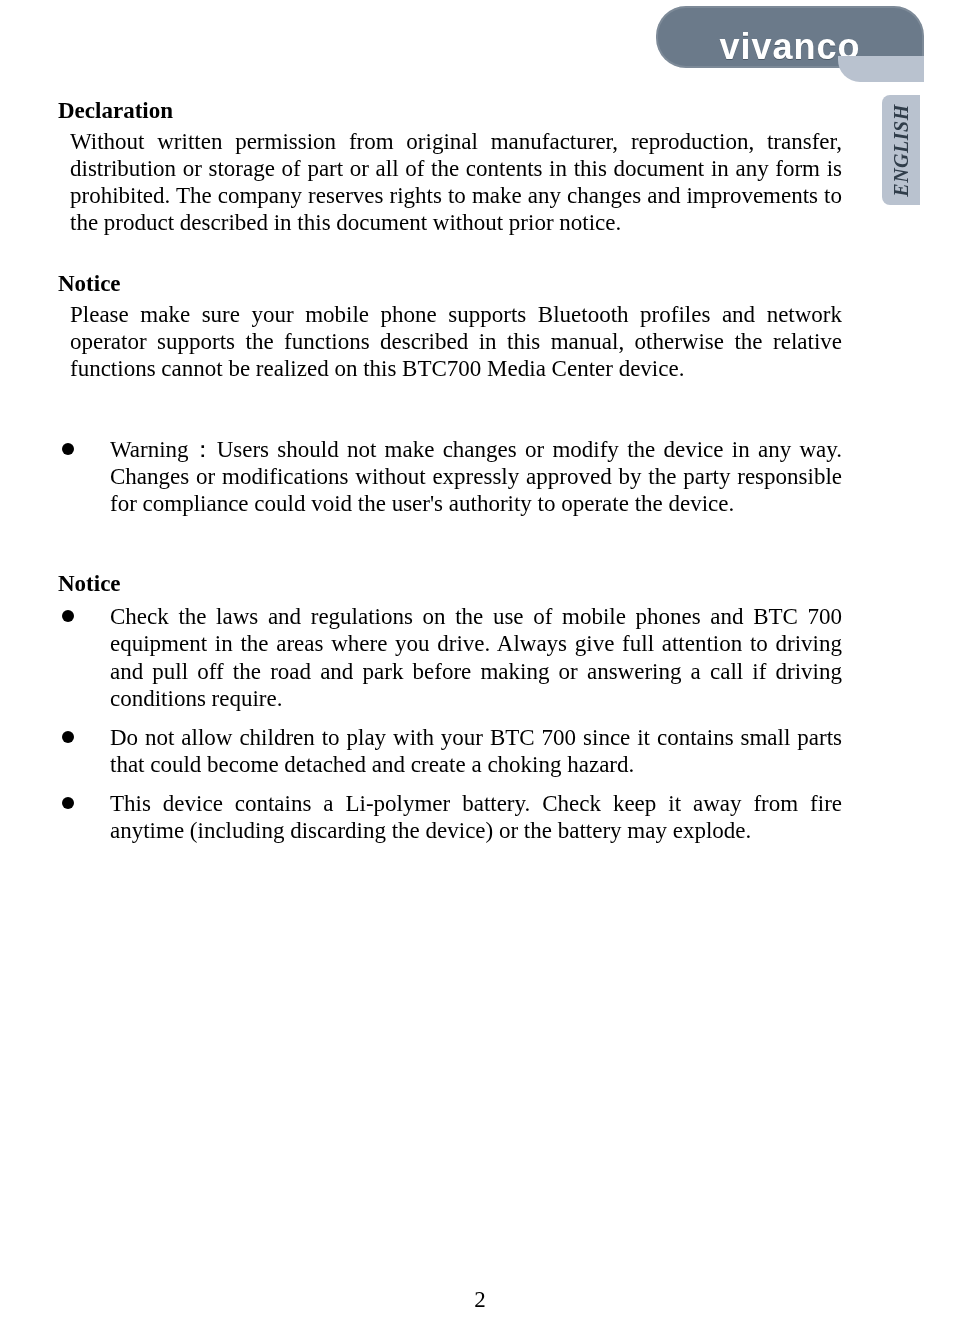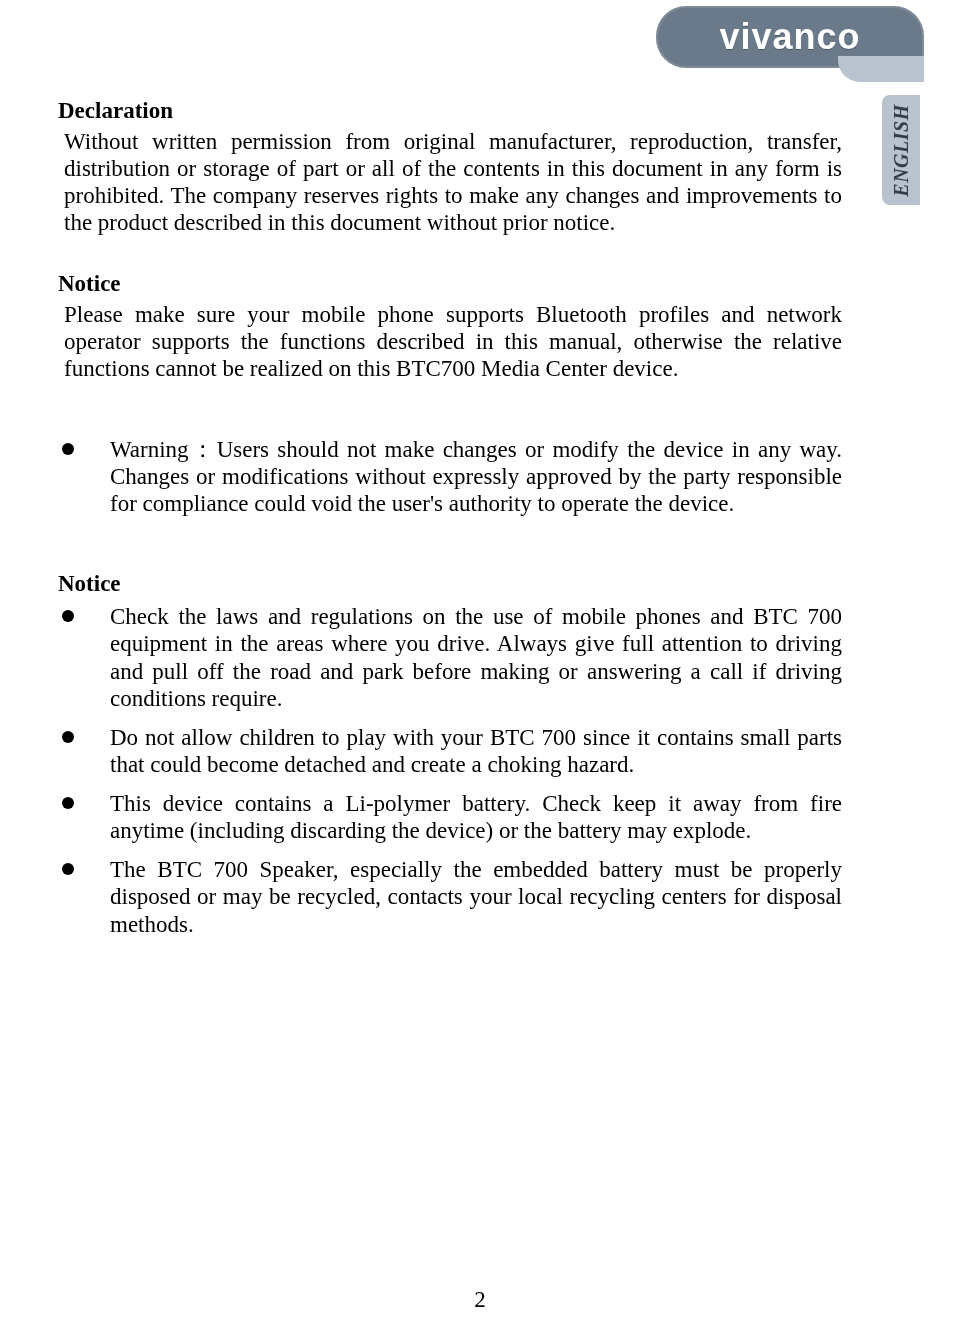--- a/index.html
+++ b/index.html
@@ -29,21 +29,21 @@
     top: 0;
     left: 0;
     width: 268px;
     height: 62px;
     background: #6b7a8a;
     border-top-left-radius: 30px;
     border-top-right-radius: 30px;
     border-bottom-left-radius: 30px;
     border-bottom-right-radius: 0;
     display: flex;
-    align-items: center;
+    align-items: flex-end;
     justify-content: center;
     box-shadow: inset 0 0 0 2px #ffffff20;
   }
   .logo-text {
     color: #ffffff;
     font-family: Verdana, Geneva, sans-serif;
     font-size: 36px;
     font-weight: 700;
     letter-spacing: 1px;
     text-shadow: 0 1px 0 #4a5866;
@@ -87,21 +87,21 @@
   }
   .section-heading {
     font-weight: 700;
     font-size: 23px;
     margin: 0 0 4px 0;
   }
   .para {
     font-size: 23px;
     text-align: justify;
     line-height: 1.18;
-    margin: 0 0 0 6px;
+    margin: 0 0 0 12px;
   }
   .block-gap-sm { margin-top: 34px; }
   .block-gap-lg { margin-top: 54px; }
   .bullet-list {
     margin: 6px 0 0 0;
     padding: 0;
     list-style: none;
   }
   .bullet-list li {
     position: relative;
@@ -159,19 +159,18 @@
     <ul class="bullet-list">
       <li>Warning：Users should not make changes or modify the device in any way. Changes or modifications without expressly approved by the party responsible for compliance could void the user's authority to operate the device.</li>
     </ul>
 
     <div class="block-gap-lg"></div>
     <div class="section-heading">Notice</div>
     <ul class="bullet-list">
       <li>Check the laws and regulations on the use of mobile phones and BTC 700 equipment in the areas where you drive. Always give full attention to driving and pull off the road and park before making or answering a call if driving conditions require.</li>
       <li>Do not allow children to play with your BTC 700 since it contains small parts that could become detached and create a choking hazard.</li>
       <li>This device contains a Li-polymer battery. Check keep it away from fire anytime (including discarding the device) or the battery may explode.</li>
-      <li>The BTC 700 Speaker, especially the embedded battery must be properly disposed or may be recycled, contacts your local recycling centers for disposal methods.</li>
     </ul>
 
   </div>
 
   <div class="page-number">2</div>
 </div>
 
 </body></html>

